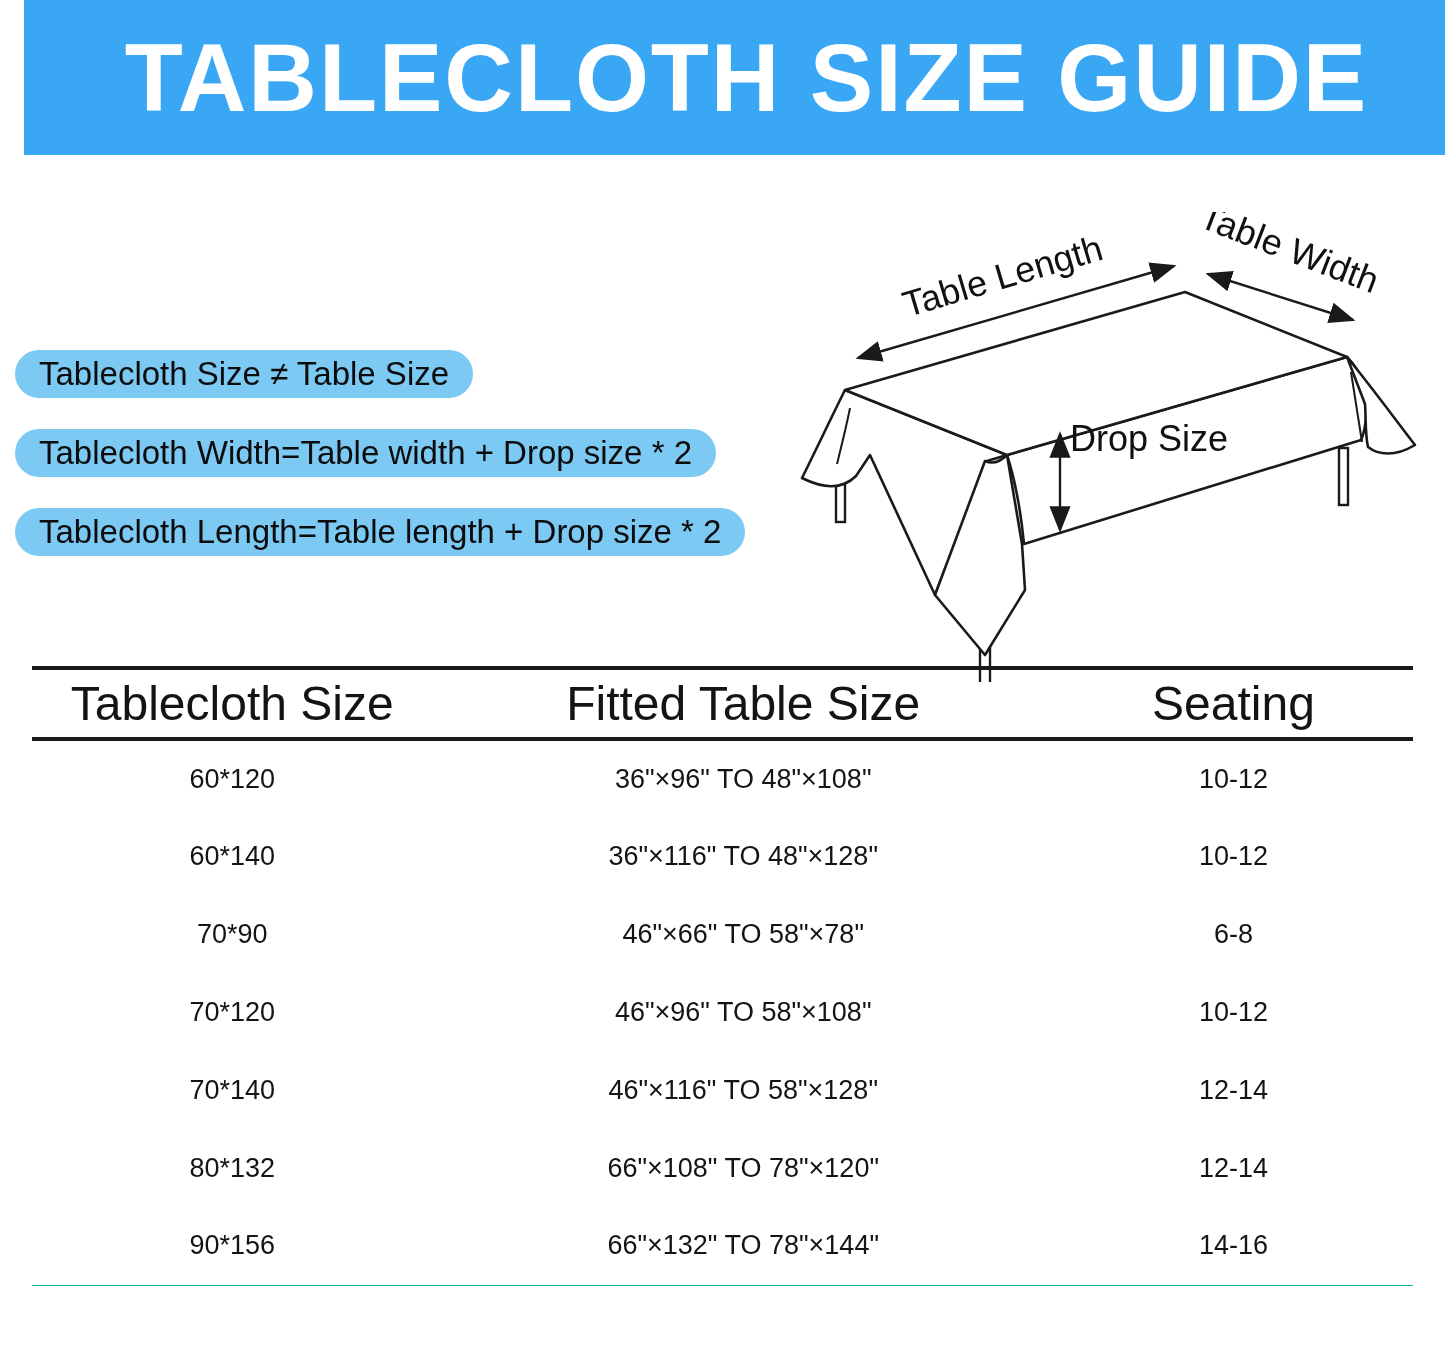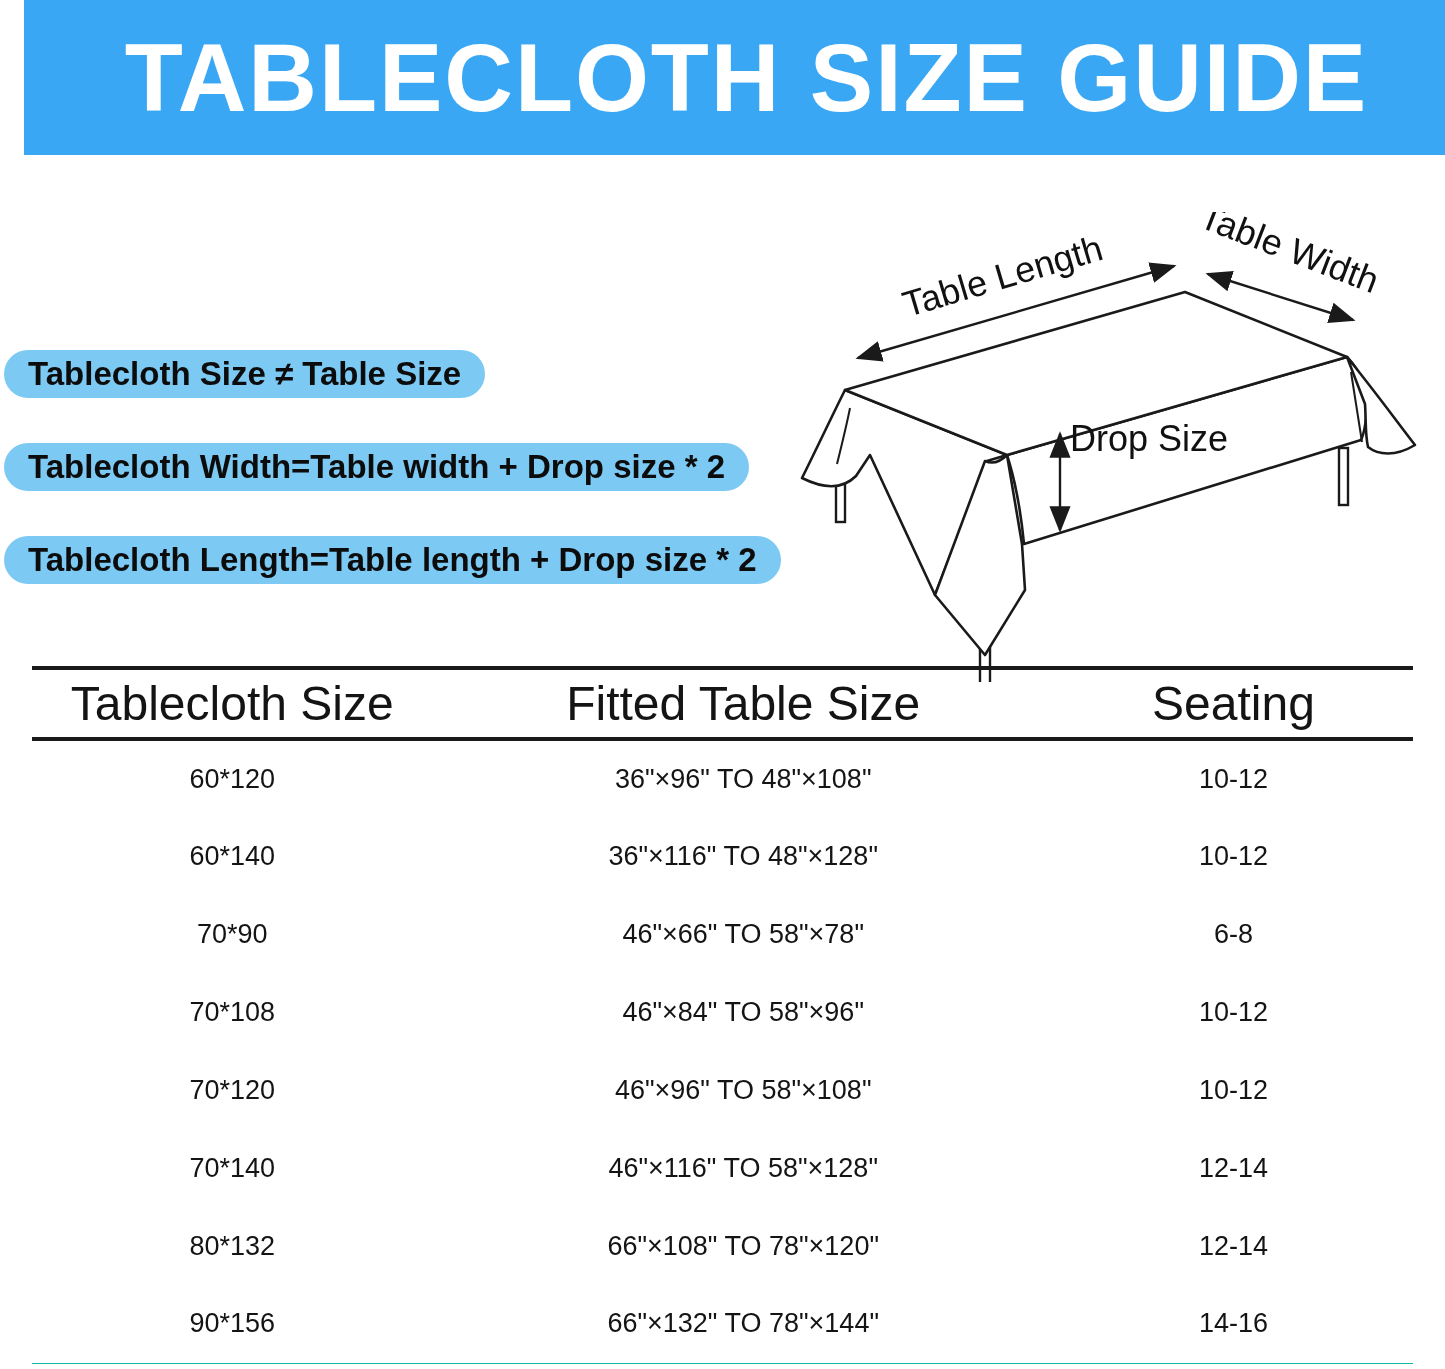--- a/index.html
+++ b/index.html
@@ -12,25 +12,25 @@
     font-family:"Liberation Sans", sans-serif;color:var(--ink);}
   .stage{position:relative;width:1445px;height:1369px;overflow:hidden;background:#fff;}
 
   
   .banner{position:absolute;left:0;top:0;width:1445px;height:155px;
     background:var(--banner-bg);display:flex;align-items:center;justify-content:center;margin-left:24px;}
   .banner-title{color:#ffffff;font-size:97px;font-weight:bold;letter-spacing:2px;
     white-space:nowrap;transform:scaleX(0.98);}
 
   
-  .notes{position:absolute;left:4px;top:350px;font-weight:bold;}
+  .notes{position:absolute;left:15px;top:350px;}
   .pill{display:block;width:fit-content;background:var(--pill-bg);
     border-radius:26px;height:48px;line-height:48px;padding:0 24px;
     font-size:33px;color:#0c0c0c;white-space:nowrap;}
-  .pill + .pill{margin-top:45px;}
+  .pill + .pill{margin-top:31px;}
 
   
   .diagram{position:absolute;left:788px;top:212px;width:660px;height:470px;}
   .diagram svg{width:100%;height:100%;}
   .diagram text{font-family:"Liberation Sans", sans-serif;fill:#111;}
 
   
   .size-table{position:absolute;left:32px;top:666px;width:1381px;
     border-collapse:collapse;table-layout:fixed;}
   .size-table col.c1{width:29%;}
@@ -126,25 +126,20 @@
           <td>60*140</td>
           <td>36"×116" TO 48"×128"</td>
           <td>10-12</td>
         </tr>
         <tr>
           <td>70*90</td>
           <td>46"×66" TO 58"×78"</td>
           <td>6-8</td>
         </tr>
         <tr>
-          <td>70*108</td>
-          <td>46"×84" TO 58"×96"</td>
-          <td>10-12</td>
-        </tr>
-        <tr>
           <td>70*120</td>
           <td>46"×96" TO 58"×108"</td>
           <td>10-12</td>
         </tr>
         <tr>
           <td>70*140</td>
           <td>46"×116" TO 58"×128"</td>
           <td>12-14</td>
         </tr>
         <tr>

